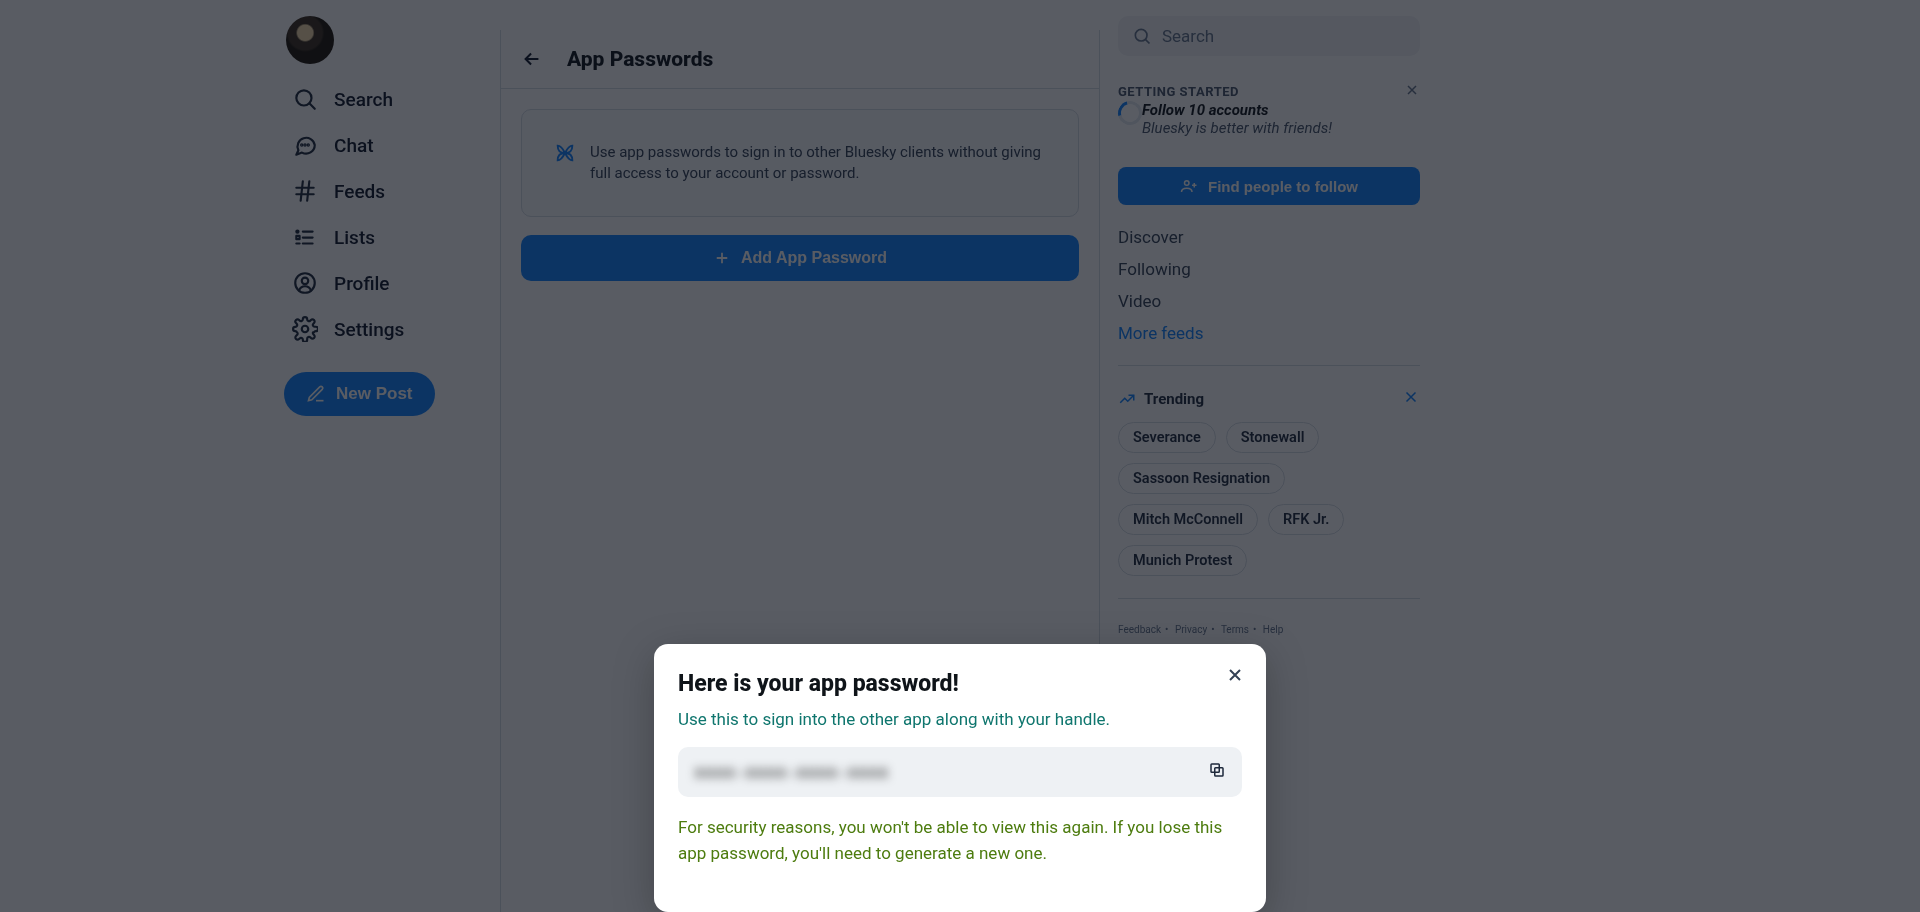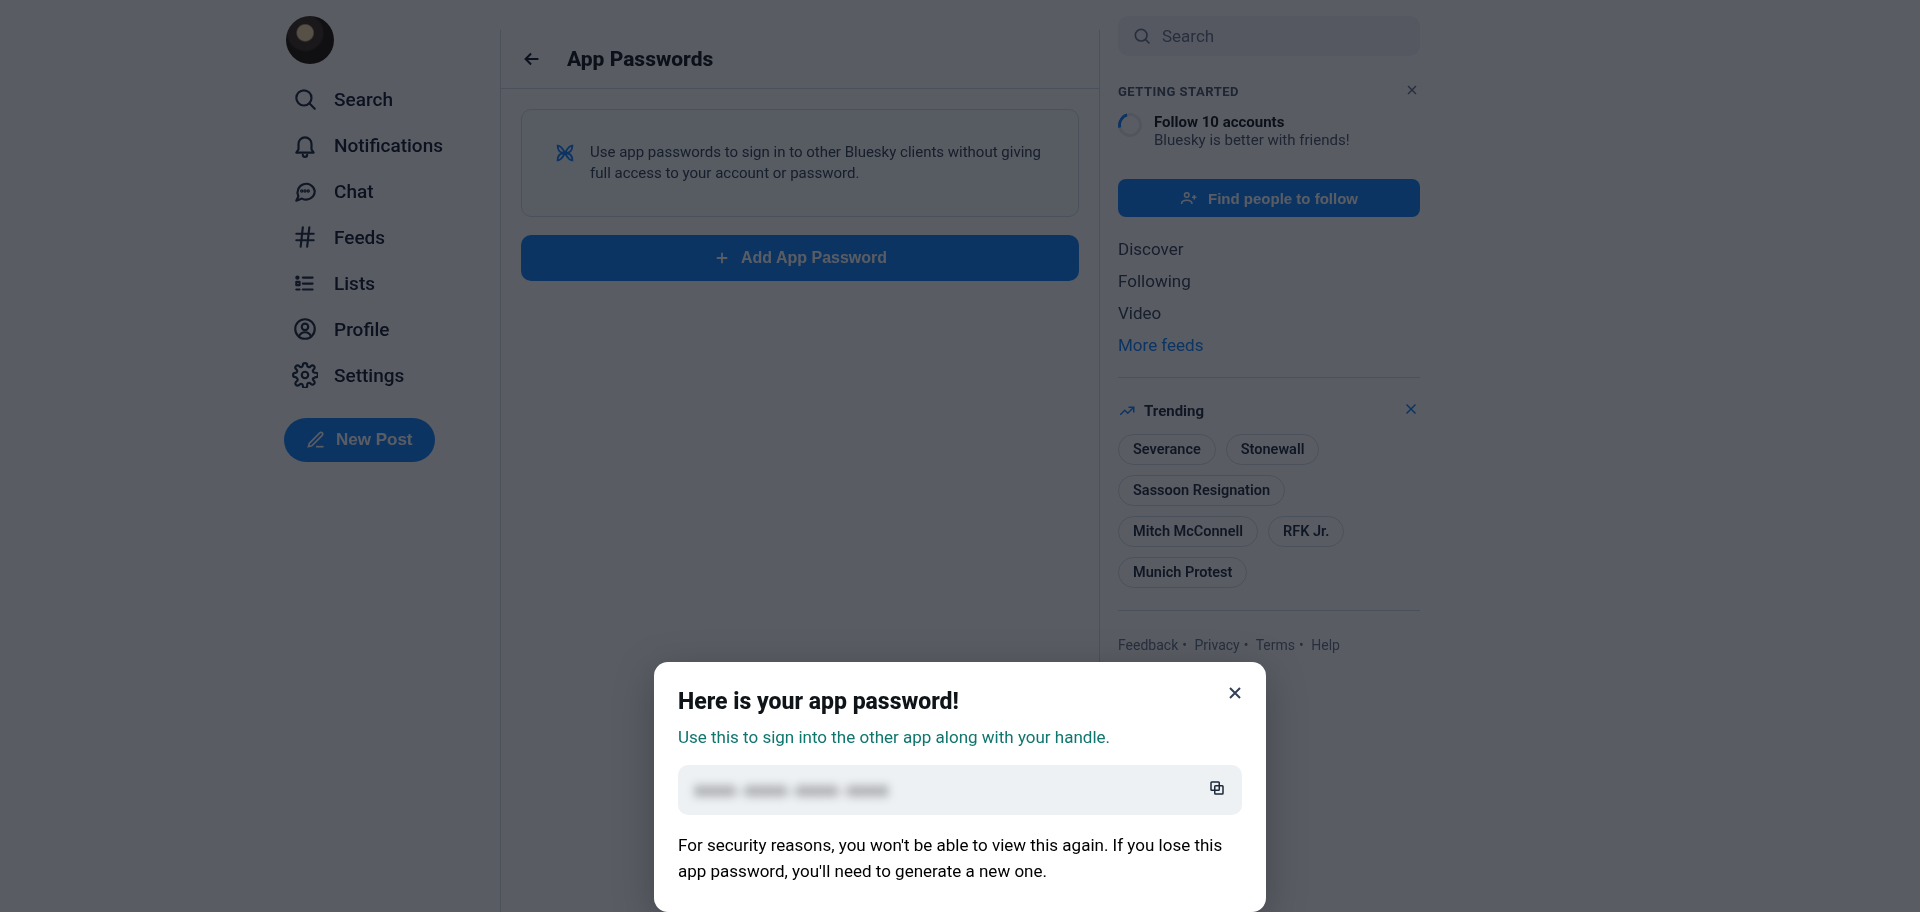--- a/index.html
+++ b/index.html
@@ -91,21 +91,21 @@
     display:flex;align-items:center;gap:10px;background:#f1f3f5;
     border-radius:10px;padding:10px 14px;color:#64748b;font-size:17px;cursor:text;
   }
   .search svg{width:20px;height:20px;stroke:#64748b;fill:none;stroke-width:2;}
   .section-head{
     margin-top:26px;display:flex;justify-content:space-between;align-items:center;
     color:#475569;font-weight:700;letter-spacing:.5px;font-size:13px;
   }
   .close-x{cursor:pointer;color:#64748b;}
   .close-x svg{width:16px;height:16px;stroke:currentColor;fill:none;stroke-width:2.2;}
-  .onboard{display:flex;gap:12px;margin-top:12px;}
+  .onboard{display:flex;font-style:italic;}
   .prog-ring{width:24px;height:24px;border-radius:50%;border:3px solid #e2e8f0;border-top-color:var(--accent);transform:rotate(-60deg);flex:none;}
   .onboard-title{font-weight:700;font-size:15px;}
   .onboard-sub{color:#475569;font-size:15px;}
   .find-btn{
     margin-top:30px;width:100%;display:flex;align-items:center;justify-content:center;gap:10px;
     background:var(--accent);color:#fff;font-weight:700;font-size:15px;
     border:none;border-radius:8px;padding:10px;cursor:pointer;
   }
   .find-btn svg{width:18px;height:18px;stroke:#fff;fill:none;stroke-width:2;}
   .r-links{margin-top:22px;display:flex;flex-direction:column;gap:12px;font-size:17px;}
@@ -113,21 +113,21 @@
   .more-link{color:var(--accent);cursor:pointer;}
   .divider{height:1px;background:var(--border);margin:22px 0;}
   .trend-head{display:flex;align-items:center;gap:8px;font-weight:700;color:#1e293b;}
   .trend-head svg{width:18px;height:18px;stroke:var(--accent);fill:none;stroke-width:2;}
   .trend-close{margin-left:auto;color:#94a3b8;cursor:pointer;}
   .pills{margin-top:12px;display:flex;flex-wrap:wrap;gap:10px;}
   .pill{
     border:1px solid var(--border);border-radius:999px;padding:6px 14px;
     font-size:14.5px;font-weight:600;color:#1e293b;background:#fff;cursor:pointer;
   }
-  .footer-links{color:#64748b;font-size:14px;line-height:1.8;}
+  .footer-links{color:#64748b;font-size:10px;line-height:1.8;}
   .footer-links a{color:#64748b;text-decoration:none;cursor:pointer;}
   .dot{margin:0 4px;}
   
   .overlay{
     position:fixed;inset:0;background:var(--overlay);
     display:flex;align-items:flex-end;justify-content:center;
     padding-top:190px;z-index:100;
   }
   .modal{
     width:612px;background:#fff;border-radius:14px;padding:26px 24px;
@@ -140,21 +140,21 @@
   .modal-close svg{width:20px;height:20px;stroke:#334155;fill:none;stroke-width:2.4;}
   .modal-title{font-size:23px;font-weight:800;margin:0 0 12px 0;}
   .modal-sub{font-size:17px;color:#0f766e;margin-bottom:18px;}
   .pw-row{
     display:flex;align-items:center;justify-content:space-between;
     background:#eef1f4;border-radius:10px;padding:14px 16px;margin-bottom:18px;
   }
   .pw-text{filter:blur(5px);font-family:monospace;font-size:17px;color:#111;user-select:none;}
   .copy-btn{cursor:pointer;}
   .copy-btn svg{width:18px;height:18px;stroke:#1e293b;fill:none;stroke-width:2;}
-  .modal-warn{font-size:17px;color:#000000;line-height:1.5;margin-bottom:2px;}
+  .modal-warn{font-size:17px;color:#4d7c0f;line-height:1.5;margin-bottom:20px;}
   .done-btn{
     width:100%;border:1.5px solid var(--accent);color:var(--accent);
     background:#fff;font-weight:700;font-size:17px;border-radius:10px;
     padding:12px;cursor:pointer;
   }
 </style>
 </head>
 <body>
 
 <div class="app">
@@ -164,29 +164,20 @@
       <div class="avatar"></div>
 
       <div class="nav-item">
         <span class="nav-icon">
             <svg viewBox="0 0 24 24">
               <circle cx="11" cy="11" r="7"></circle>
               <path d="m21 21-5-5"></path>
             </svg>
           </span>
         <span>Search</span>
-      </div>
-      <div class="nav-item">
-        <span class="nav-icon">
-            <svg viewBox="0 0 24 24">
-              <path d="M18 16v-5a6 6 0 1 0-12 0v5l-2 3h16z"></path>
-              <path d="M10 21a2 2 0 0 0 4 0"></path>
-            </svg>
-          </span>
-        <span>Notifications</span>
       </div>
       <div class="nav-item">
         <span class="nav-icon">
             <svg viewBox="0 0 24 24">
               <path d="M21 12a8 8 0 0 1-11.8 7L4 21l1.9-4.2A8 8 0 1 1 21 12z"></path>
               <circle cx="9" cy="12" r=".6"></circle>
               <circle cx="12" cy="12" r=".6"></circle>
               <circle cx="15" cy="12" r=".6"></circle>
             </svg>
           </span>

